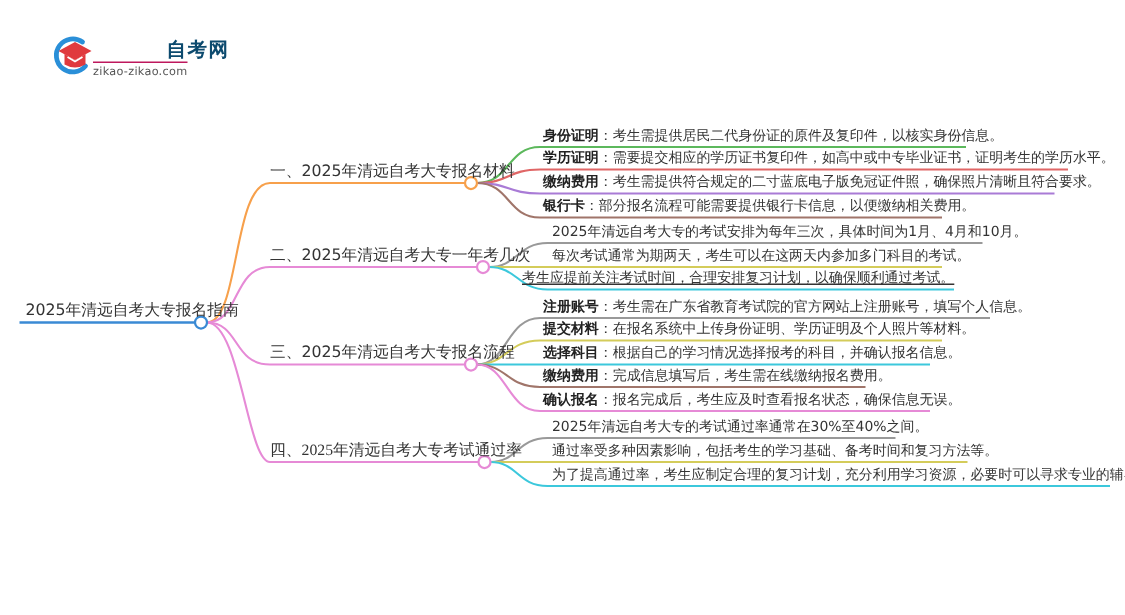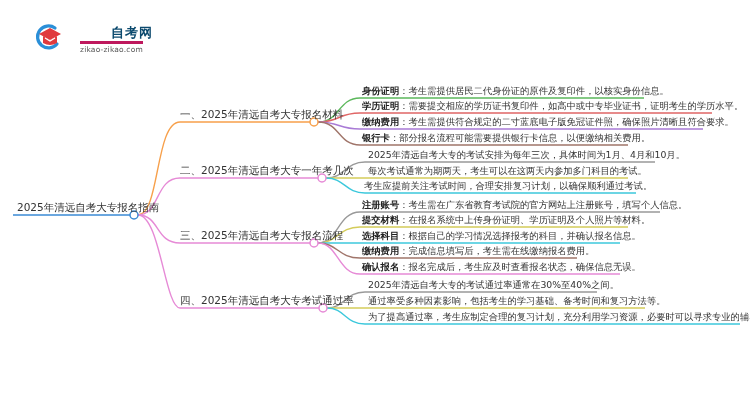--- a/index.html
+++ b/index.html
@@ -2,22 +2,22 @@
 <html><head>
 <meta charset="utf-8">
 <style>
   html, body { margin: 0; padding: 0; background: #ffffff; }
   body { width: 750px; height: 410px; position: relative; overflow: hidden;
          font-family: "DejaVu Sans", "Liberation Sans", sans-serif; color: #333; }
   .logo { position: absolute; left: 33px; top: 22px; width: 150px; height: 30px; }
   .logo-mark { position: absolute; left: 0; top: 0; width: 30px; height: 30px; }
   .logo-title { position: absolute; left: 78px; top: 2px; font-size: 13px; font-weight: bold;
                 color: #0c4a6e; letter-spacing: 1px; }
-  .logo-sub { position: absolute; left: 47px; top: 19px; font-size: 7.5px; color: #555;
-              border-top: 3px solid #be185d; padding-top: 1px; letter-spacing: 0.2px; }
+  .logo-sub { position: absolute; left: 29px; top: 19px; font-size: 7.5px; color: #555;
+              border-top: 1px solid #be185d; padding-top: 1px; letter-spacing: 0.2px; }
   svg.map { position: absolute; left: 0; top: 0; }
   .node { position: absolute; font-size: 10.5px; white-space: nowrap; line-height: 13px; color: #333; }
   .leaf { position: absolute; font-size: 9.3px; white-space: nowrap; line-height: 12px; color: #333; }
   .leaf b { font-weight: bold; color: #222; }
 </style>
 </head>
 <body>
 
 <div class="logo">
   <svg class="logo-mark" viewBox="0 0 30 30" width="30" height="30">
@@ -65,42 +65,42 @@
   <circle cx="322" cy="178" r="4" fill="#fff" stroke="#e68ad6" stroke-width="1.5"></circle>
   <circle cx="314" cy="243" r="4" fill="#fff" stroke="#e68ad6" stroke-width="1.5"></circle>
   <circle cx="323" cy="308" r="4" fill="#fff" stroke="#e68ad6" stroke-width="1.5"></circle>
 </svg>
 
 <div class="node" style="left:17px; top:201px;">2025年清远自考大专报名指南</div>
 
 <div class="node" style="left:180px; top:108px;">一、2025年清远自考大专报名材料</div>
 <div class="node" style="left:180px; top:164px;">二、2025年清远自考大专一年考几次</div>
 <div class="node" style="left:180px; top:229px;">三、2025年清远自考大专报名流程</div>
-<div class="node" style="left:180px; top:294px;">四、2025年清远自考大专考试通过率</div>
+<div class="node" style="left:180px; top:294px;font-family:Liberation Serif, serif;">四、2025年清远自考大专考试通过率</div>
 
 <div class="leaf" style="left:362px; top:85px;">
   <b>身份证明</b><span>：</span><span>考生需提供居民二代身份证的原件及复印件，以核实身份信息。</span>
 </div>
 <div class="leaf" style="left:362px; top:100px;">
   <b>学历证明</b><span>：</span><span>需要提交相应的学历证书复印件，如高中或中专毕业证书，证明考生的学历水平。</span>
 </div>
 <div class="leaf" style="left:362px; top:116px;">
   <b>缴纳费用</b><span>：</span><span>考生需提供符合规定的二寸蓝底电子版免冠证件照，确保照片清晰且符合要求。</span>
 </div>
 <div class="leaf" style="left:362px; top:132px;">
   <b>银行卡</b><span>：</span><span>部分报名流程可能需要提供银行卡信息，以便缴纳相关费用。</span>
 </div>
 
 <div class="leaf" style="left:368px; top:149px;">
   <span>2025年清远自考大专的考试安排为每年三次，具体时间为1月、4月和10月。</span>
 </div>
 <div class="leaf" style="left:368px; top:165px;">
   <span>每次考试通常为期两天，考生可以在这两天内参加多门科目的考试。</span>
 </div>
-<div class="leaf" style="left:364px; top:180px;">
+<div class="leaf" style="left:348px; top:180px;text-decoration:underline;">
   <span>考生应提前关注考试时间，合理安排复习计划，以确保顺利通过考试。</span>
 </div>
 
 <div class="leaf" style="left:362px; top:199px;">
   <b>注册账号</b><span>：</span><span>考生需在广东省教育考试院的官方网站上注册账号，填写个人信息。</span>
 </div>
 <div class="leaf" style="left:362px; top:214px;">
   <b>提交材料</b><span>：</span><span>在报名系统中上传身份证明、学历证明及个人照片等材料。</span>
 </div>
 <div class="leaf" style="left:362px; top:230px;">

